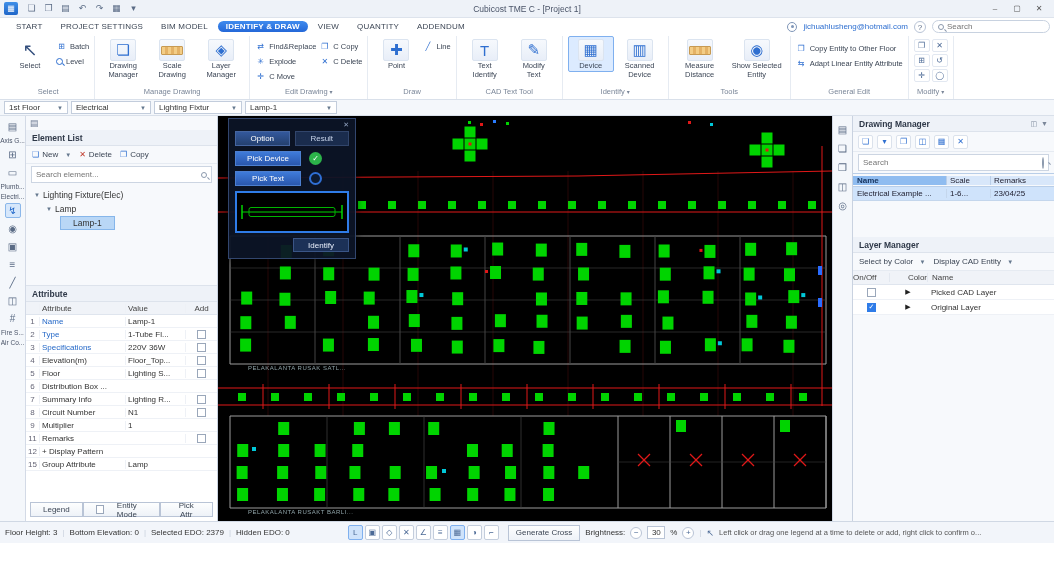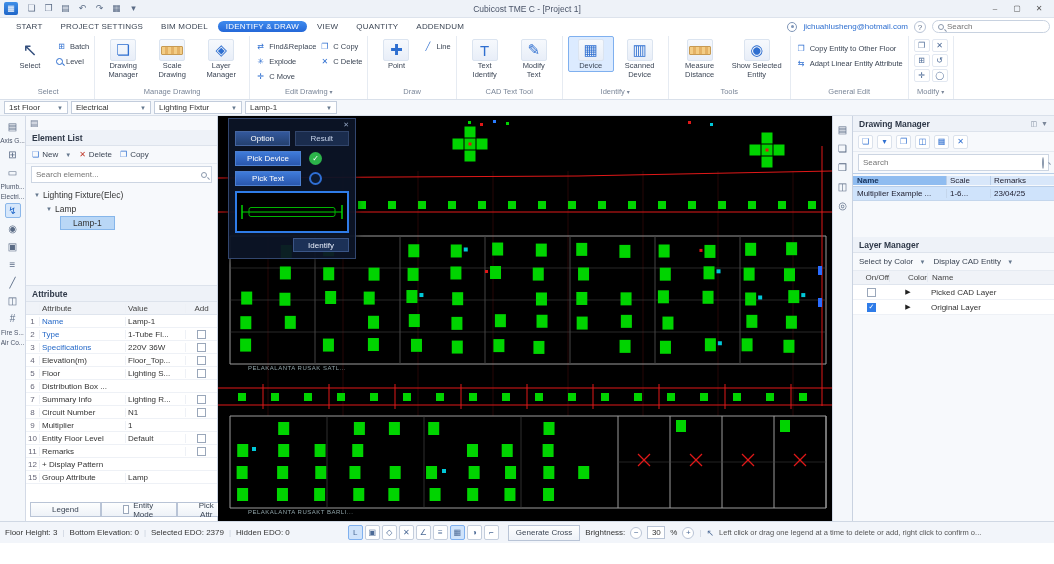--- a/index.html
+++ b/index.html
@@ -12,21 +12,21 @@
   .qat{display:flex;gap:4px;margin-left:7px;z-index:2}
   .qbtn{width:13px;height:13px;font-size:9px;color:#5a6b85;text-align:center;line-height:13px;cursor:default}
   .win-title{position:absolute;left:0;right:0;text-align:center;font-size:8.5px;color:#4a5468}
   .win-controls{margin-left:auto;display:flex;z-index:2}
   .win-btn{width:22px;height:15px;text-align:center;line-height:15px;font-size:8px;color:#555}
 
   
   .tabrow{height:17px;background:#fff;display:flex;align-items:center;padding:0 4px 0 8px}
   .rtabs{display:flex;gap:2px}
   .rtab{padding:1px 8px;font-size:8px;color:#3b4554;letter-spacing:.2px;border-radius:8px;cursor:default}
-  .rtab.active{background:linear-gradient(#3f8bee,#2468d8);color:#fff;font-weight:normal}
+  .rtab.active{background:linear-gradient(#3f8bee,#2468d8);color:#fff;font-weight:bold}
   .tab-right{margin-left:auto;display:flex;align-items:center;gap:6px}
   .avatar{width:10px;height:10px;border-radius:50%;border:1px solid #7f96b8;position:relative}
   .avatar::after{content:"";position:absolute;left:2.5px;top:2px;width:3px;height:3px;border-radius:50%;background:#7f96b8}
   .account{color:#2e6fd0;font-size:8px}
   .help{width:12px;height:12px;border:1px solid #b9c4d6;border-radius:50%;font-size:8px;color:#5a6b85;text-align:center;line-height:11px}
   .searchbox{display:flex;align-items:center;gap:3px;width:118px;height:13px;border:1px solid #c8d2e0;border-radius:8px;padding:0 5px;background:#fff}
   .searchbox input{border:none;outline:none;flex:1;font-size:8px;color:#333;background:transparent;min-width:0}
   .mag{width:6px;height:6px;border:1px solid #8b99ad;border-radius:50%;position:relative;flex:none}
   .mag::after{content:"";position:absolute;left:5px;top:5px;width:3px;height:1px;background:#8b99ad;transform:rotate(45deg)}
 
@@ -84,21 +84,21 @@
   .attr-row{display:flex;height:13px;border-bottom:1px solid #eef1f6;font-size:8px;align-items:center;color:#333}
   .c-no{width:13px;text-align:center;color:#667;flex:none}
   .c-name{width:86px;flex:none;overflow:hidden;white-space:nowrap;border-left:1px solid #eef1f6;padding-left:2px}
   .c-name.blue{color:#2468c8}
   .c-val{width:60px;flex:none;overflow:hidden;white-space:nowrap;border-left:1px solid #eef1f6;padding-left:2px}
   .c-add{flex:1;display:flex;justify-content:center;border-left:1px solid #eef1f6}
   .cb{width:9px;height:9px;border:1px solid #9aa7ba;background:#fff;display:inline-block;position:relative}
   .cb.checked{background:#2f7ce8;border-color:#2f7ce8}
   .cb.checked::after{content:"✓";color:#fff;font-size:7px;position:absolute;left:1px;top:-1px}
   .attr-buttons{position:absolute;bottom:4px;left:0;right:0;display:flex;justify-content:space-around;padding:0 4px}
-  .attr-btn{height:15px;border:1px solid #b9c4d6;background:linear-gradient(#fdfefe,#eef2f8);font-size:8px;color:#3b4554;padding:0 21px;display:flex;align-items:center;gap:3px}
+  .attr-btn{height:15px;border:1px solid #b9c4d6;background:linear-gradient(#fdfefe,#eef2f8);font-size:8px;color:#3b4554;padding:0 12px;display:flex;align-items:center;gap:3px}
 
   
   .canvas{position:absolute;left:218px;top:0;width:614px;height:405px;background:#000;overflow:hidden}
   .cad-note{position:absolute;font-size:6px;color:#8fa3a8;letter-spacing:.5px;pointer-events:none}
   .n1{left:30px;top:249px}.n2{left:30px;top:393px}
 
   .identify-dialog{position:absolute;left:10px;top:2px;width:128px;background:rgba(12,20,38,.94);border:1px solid #32466e;padding:2px 6px 6px;box-shadow:0 0 8px rgba(0,0,0,.7)}
   .dlg-close{text-align:right;color:#8fa0bd;font-size:7px;height:8px;line-height:8px}
   .dlg-tabs{display:flex;gap:5px;margin-top:2px}
   .dtab{flex:1;height:15px;font-size:8px;color:#fff;background:linear-gradient(#33589c,#24406f);border:1px solid #4565a0;cursor:default}
@@ -123,21 +123,21 @@
   .dm-h-name{width:94px;background:#8fbcf0;border-right:1px solid #b9cee8;padding-left:4px;font-weight:bold;color:#15325c}
   .dm-h-scale{width:44px;background:#d8e7fa;border-right:1px solid #b9cee8;padding-left:3px}
   .dm-h-rem{flex:1;background:#d8e7fa;padding-left:3px}
   .dm-row{display:flex;height:14px;font-size:8px;align-items:center;background:#cfe3fb;border-bottom:1px solid #c4d6ec;color:#223}
   .dm-c1{width:94px;padding-left:4px;overflow:hidden;white-space:nowrap;border-right:1px solid #c4d6ec}
   .dm-c2{width:44px;padding-left:3px;border-right:1px solid #c4d6ec}
   .dm-c3{flex:1;padding-left:3px}
   .dm-blank{height:36px}
   .lm-filters{height:18px;display:flex;align-items:center;gap:8px;padding:0 6px;font-size:8px;color:#3b4554;border-bottom:1px solid #e6ebf2}
   .lm-thead{display:flex;height:14px;background:#f0f3f8;border-bottom:1px solid #dfe5ee;font-size:8px;color:#444;align-items:center}
-  .lm-h1{width:36px;text-align:right}.lm-h2{width:38px;text-align:right;border-left:1px solid #e3e8f0}.lm-h3{flex:1;padding-left:4px;border-left:1px solid #e3e8f0}
+  .lm-h1{width:36px;text-align:left}.lm-h2{width:38px;text-align:right;border-left:1px solid #e3e8f0}.lm-h3{flex:1;padding-left:4px;border-left:1px solid #e3e8f0}
   .lm-row{display:flex;height:15px;align-items:center;font-size:8px;background:#fff;border-bottom:1px solid #eef1f6;color:#333}
   .lm-c1{width:36px;display:flex;justify-content:center}.lm-c2{width:38px;text-align:center;color:#222;font-size:7px}.lm-c3{flex:1;padding-left:4px}
 
   
   .statusbar{position:relative;height:22px;background:#f2f5fa;border-top:1px solid #d0d8e4;display:flex;align-items:center;gap:5px;padding:0 5px;font-size:8px;color:#333}
   .sb-gap{width:48px}
   .snap-icons{display:flex;gap:2px}
   .snap{width:15px;height:15px;border:1px solid #c3cddc;background:#fff;border-radius:2px;font-size:8px;color:#4c6a96;display:flex;align-items:center;justify-content:center}
   .snap.active{background:#cfe3fb;border-color:#7fb0ef}
   .gc-btn{height:16px;border:1px solid #b9c4d6;background:linear-gradient(#fdfefe,#eef2f8);font-size:8px;color:#3b4554;padding:0 7px;margin-left:4px}
@@ -511,28 +511,20 @@
               <span class="c-val">N1</span>
               <span class="c-add">
                 <span class="cb"></span>
               </span>
             </div>
             <div class="attr-row">
               <span class="c-no">9</span>
               <span class="c-name">Multiplier</span>
               <span class="c-val">1</span>
               <span class="c-add"></span>
-            </div>
-            <div class="attr-row">
-              <span class="c-no">10</span>
-              <span class="c-name">Entity Floor Level</span>
-              <span class="c-val">Default</span>
-              <span class="c-add">
-                <span class="cb"></span>
-              </span>
             </div>
             <div class="attr-row">
               <span class="c-no">11</span>
               <span class="c-name">Remarks</span>
               <span class="c-val"></span>
               <span class="c-add">
                 <span class="cb"></span>
               </span>
             </div>
             <div class="attr-row">
@@ -843,21 +835,21 @@
         <input placeholder="Search" style="">
         <span class="m"><span class="mag"></span></span>
       </div>
       <div class="dm-thead">
         <span class="dm-h-name">Name</span>
         <span class="dm-h-scale">Scale</span>
         <span class="dm-h-rem">Remarks</span>
       </div>
       <div id="dm-rows">
           <div class="dm-row">
-            <span class="dm-c1">Multiplier Example ...</span>
+            <span class="dm-c1">Electrical Example ...</span>
             <span class="dm-c2">1-6...</span>
             <span class="dm-c3">23/04/25</span>
           </div>
         </div>
       <div class="dm-blank"></div>
 
       <div class="panel-header">
         <span>Layer Manager</span>
       </div>
       <div class="lm-filters">

